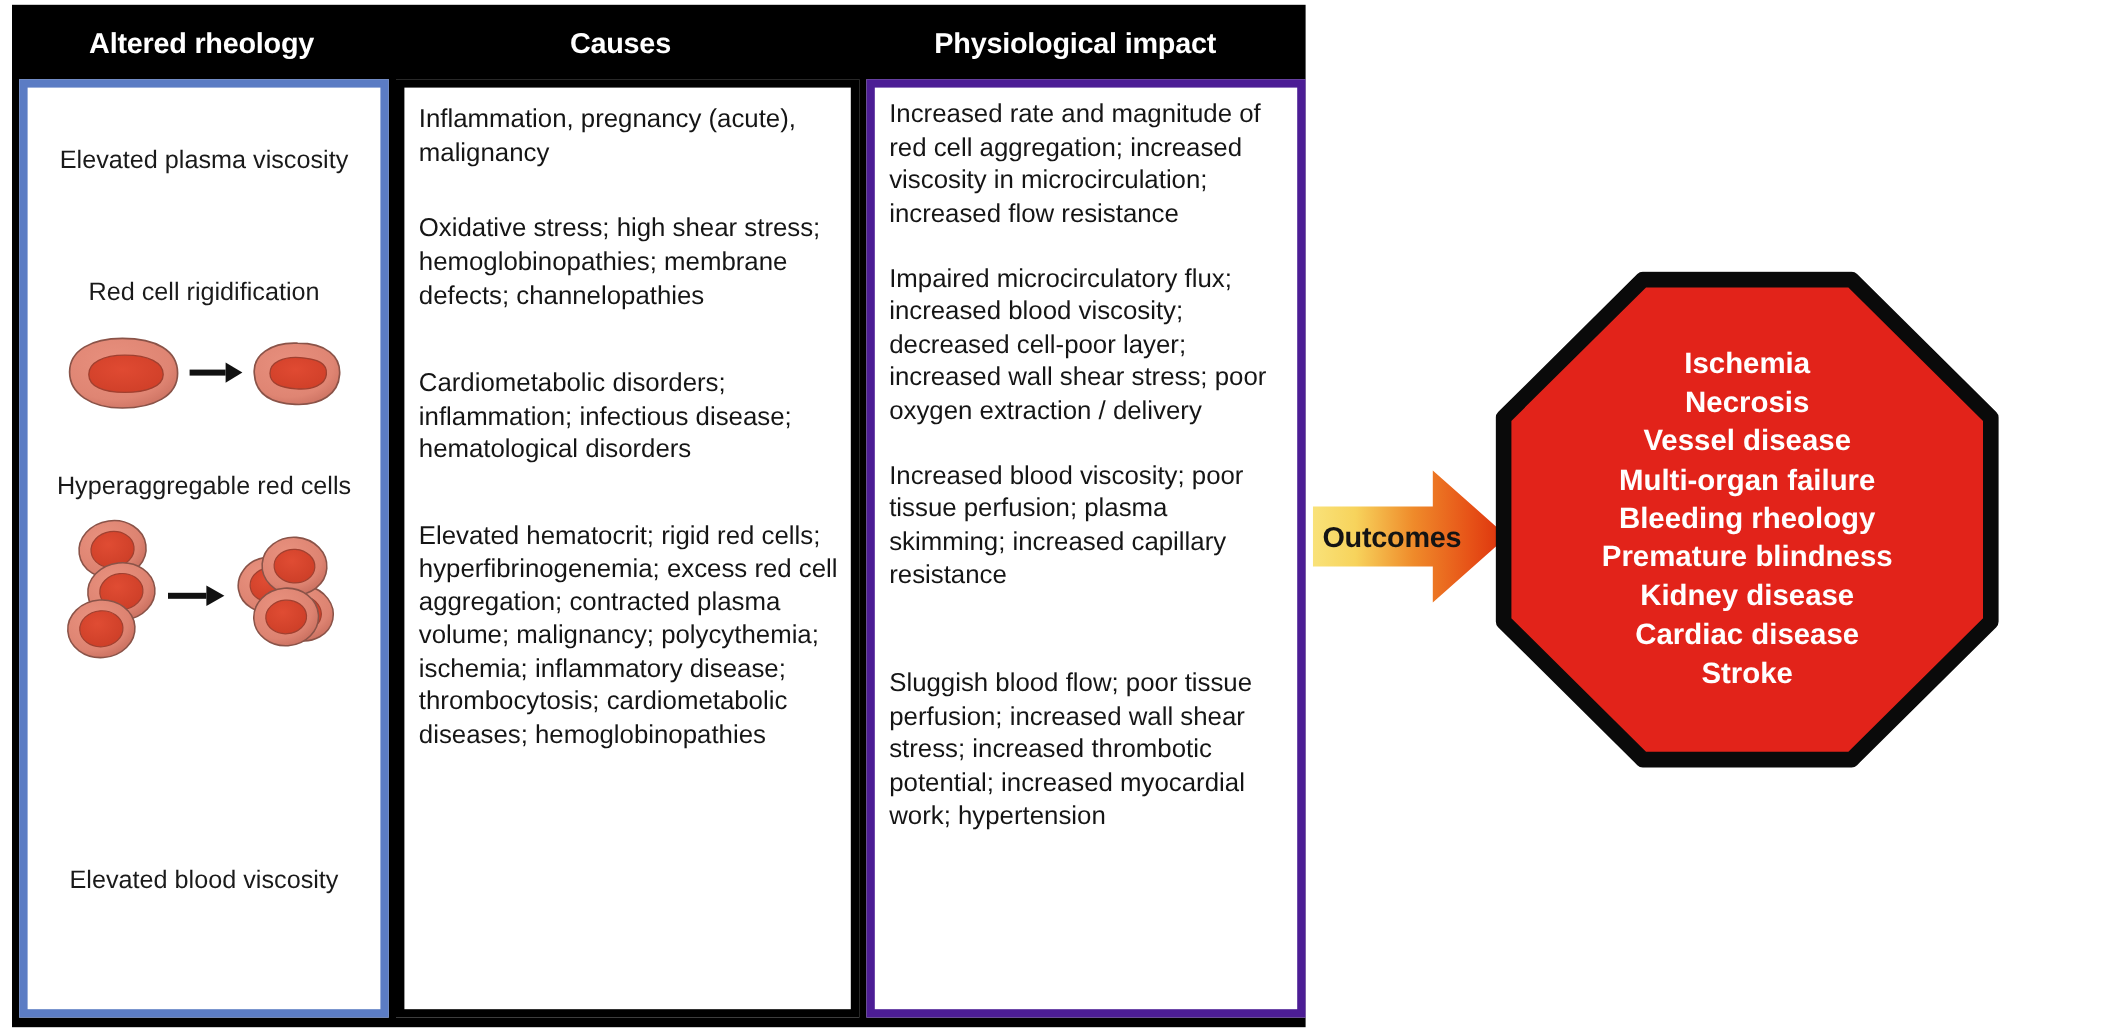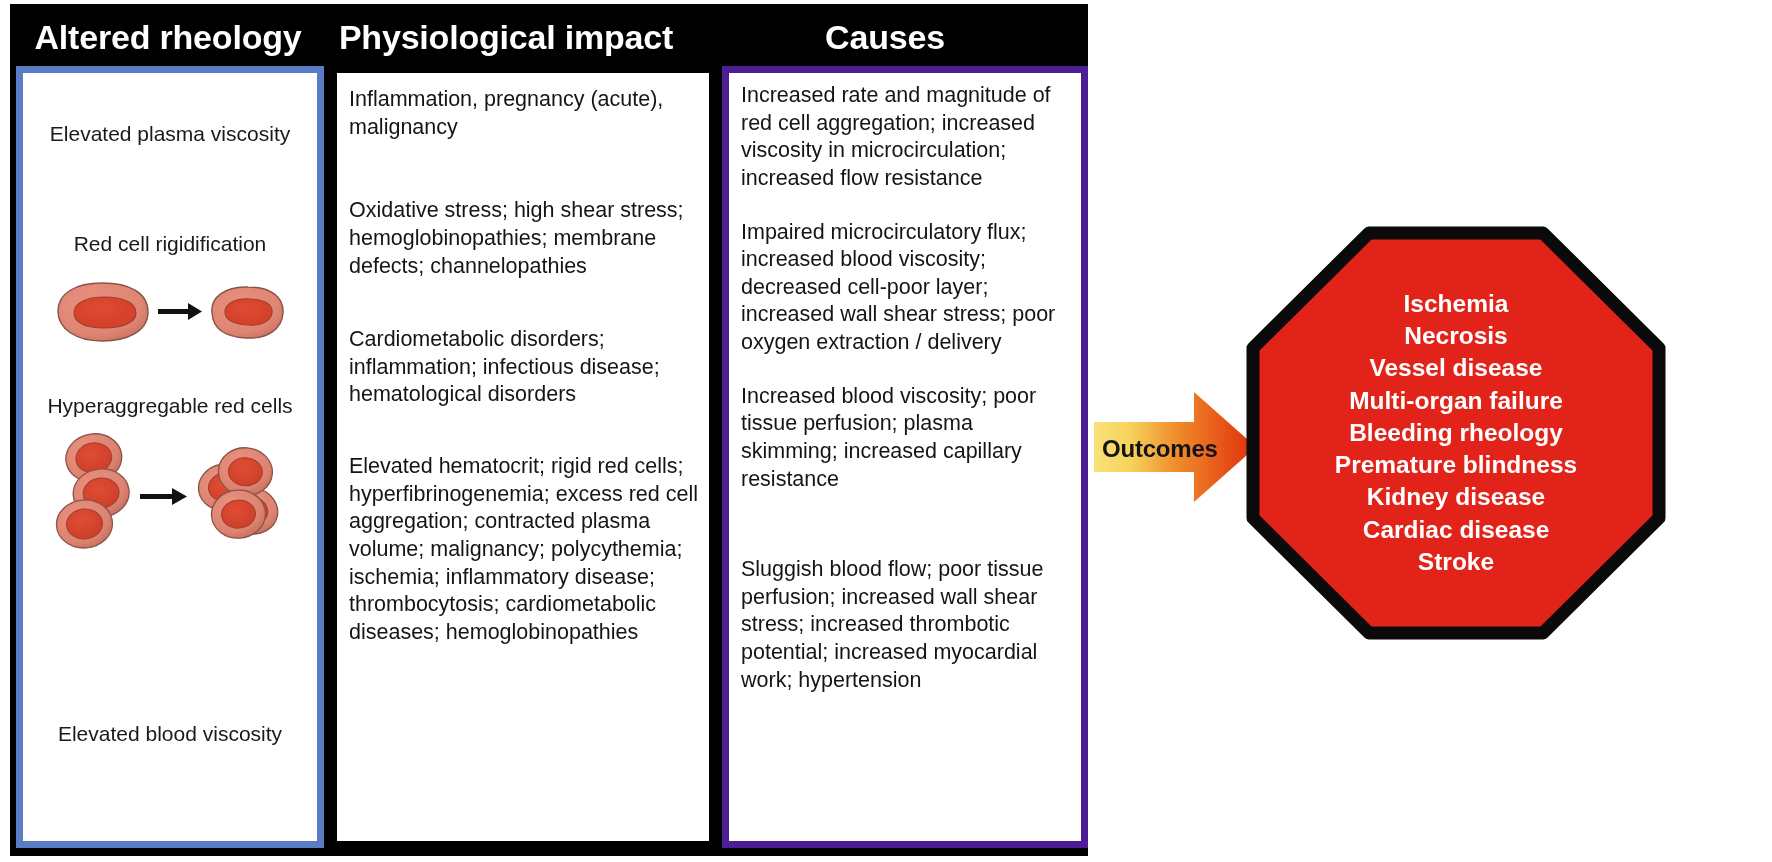--- a/index.html
+++ b/index.html
@@ -36,21 +36,21 @@
   }
   .header-row {
     display: flex;
     height: 58px;
     background: #000000;
     flex: 0 0 auto;
   }
   .header-cell {
     color: #ffffff;
     font-weight: bold;
-    font-size: 34px;
+    font-size: 24px;
     display: flex;
     align-items: center;
     justify-content: center;
     letter-spacing: -0.2px;
   }
   .col-a { flex: 0 0 308px; }
   .col-b { flex: 0 0 390px; }
   .col-c { flex: 0 0 368px; }
 
   .body-row {
@@ -113,21 +113,21 @@
     display: flex;
     flex-direction: column;
   }
   .para {
     font-size: 21.5px;
     line-height: 1.285;
     color: #151515;
     margin: 0;
   }
   .colB .para:nth-child(1) { margin-top: 4px; }
-  .colB .para:nth-child(2) { margin-top: 56px; }
+  .colB .para:nth-child(2) { margin-top: 36px; }
   .colB .para:nth-child(3) { margin-top: 46px; }
   .colB .para:nth-child(4) { margin-top: 44px; }
 
   .colC .para:nth-child(1) { margin-top: 0px; }
   .colC .para:nth-child(2) { margin-top: 26px; }
   .colC .para:nth-child(3) { margin-top: 26px; }
   .colC .para:nth-child(4) { margin-top: 63px; }
 
   
   .arrow-wrap {
@@ -180,22 +180,22 @@
 </head>
 <body>
 
 <div id="stage">
 
   <div class="table-wrap">
     <div class="table-inner">
 
       <div class="header-row">
         <div class="header-cell col-a">Altered rheology</div>
+        <div class="header-cell col-b">Causes</div>
         <div class="header-cell col-c">Physiological impact</div>
-        <div class="header-cell col-b">Causes</div>
       </div>
 
       <div class="body-row">
 
         <div class="cellbox cell-a">
           <div class="colA-body">
 
             <div class="rheo-block b1">
               <div class="rheo-label">Elevated plasma viscosity</div>
             </div>

